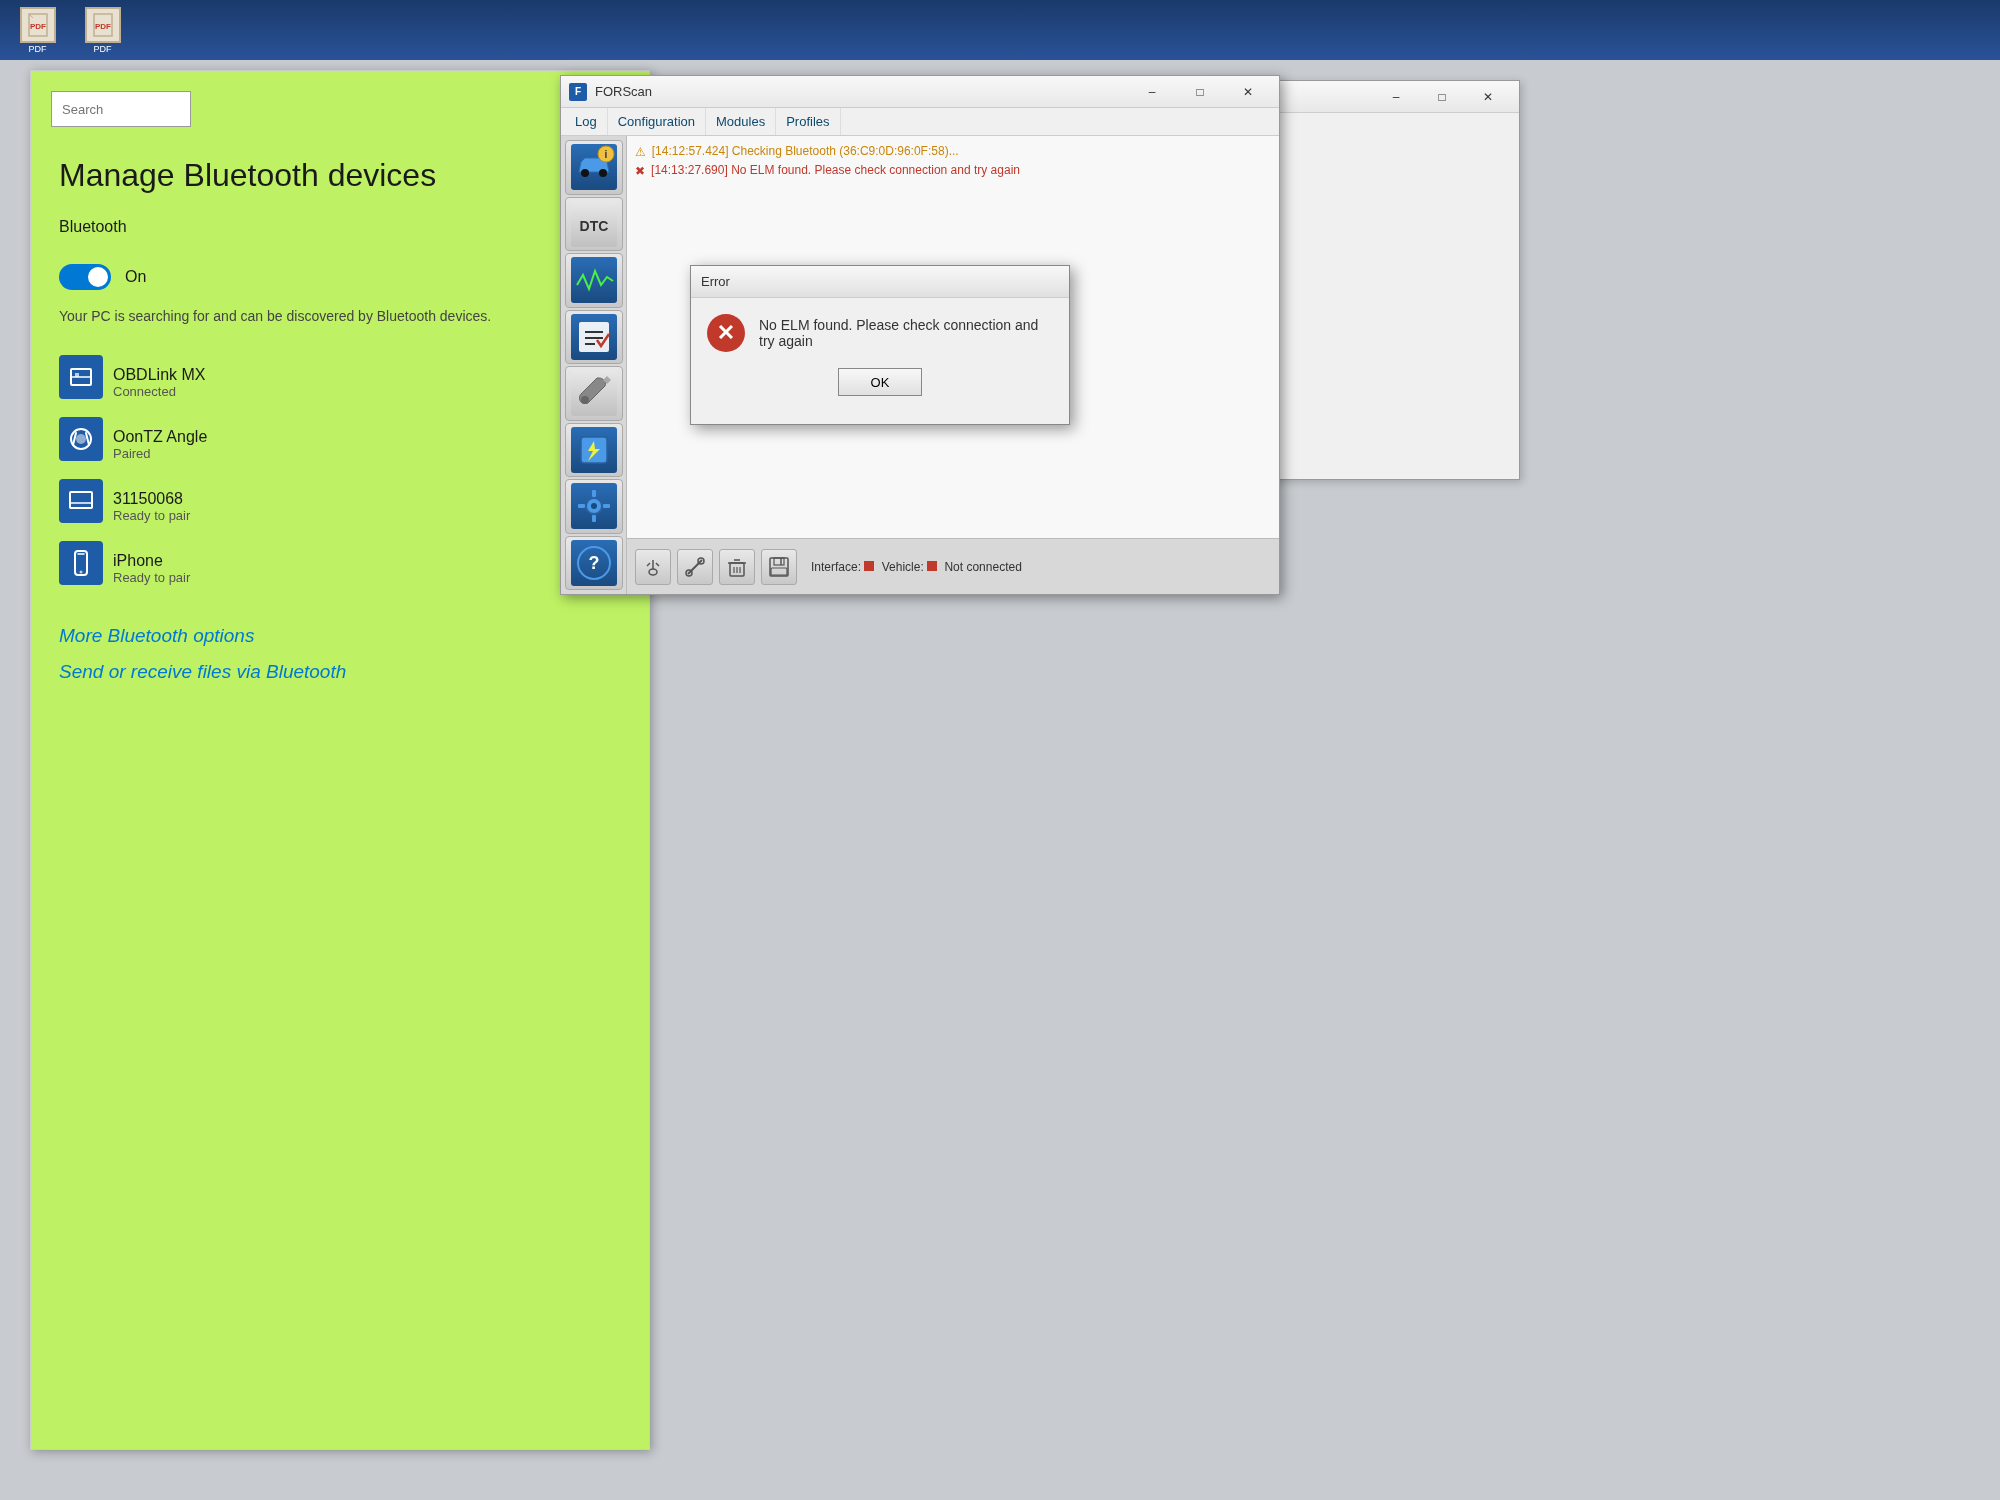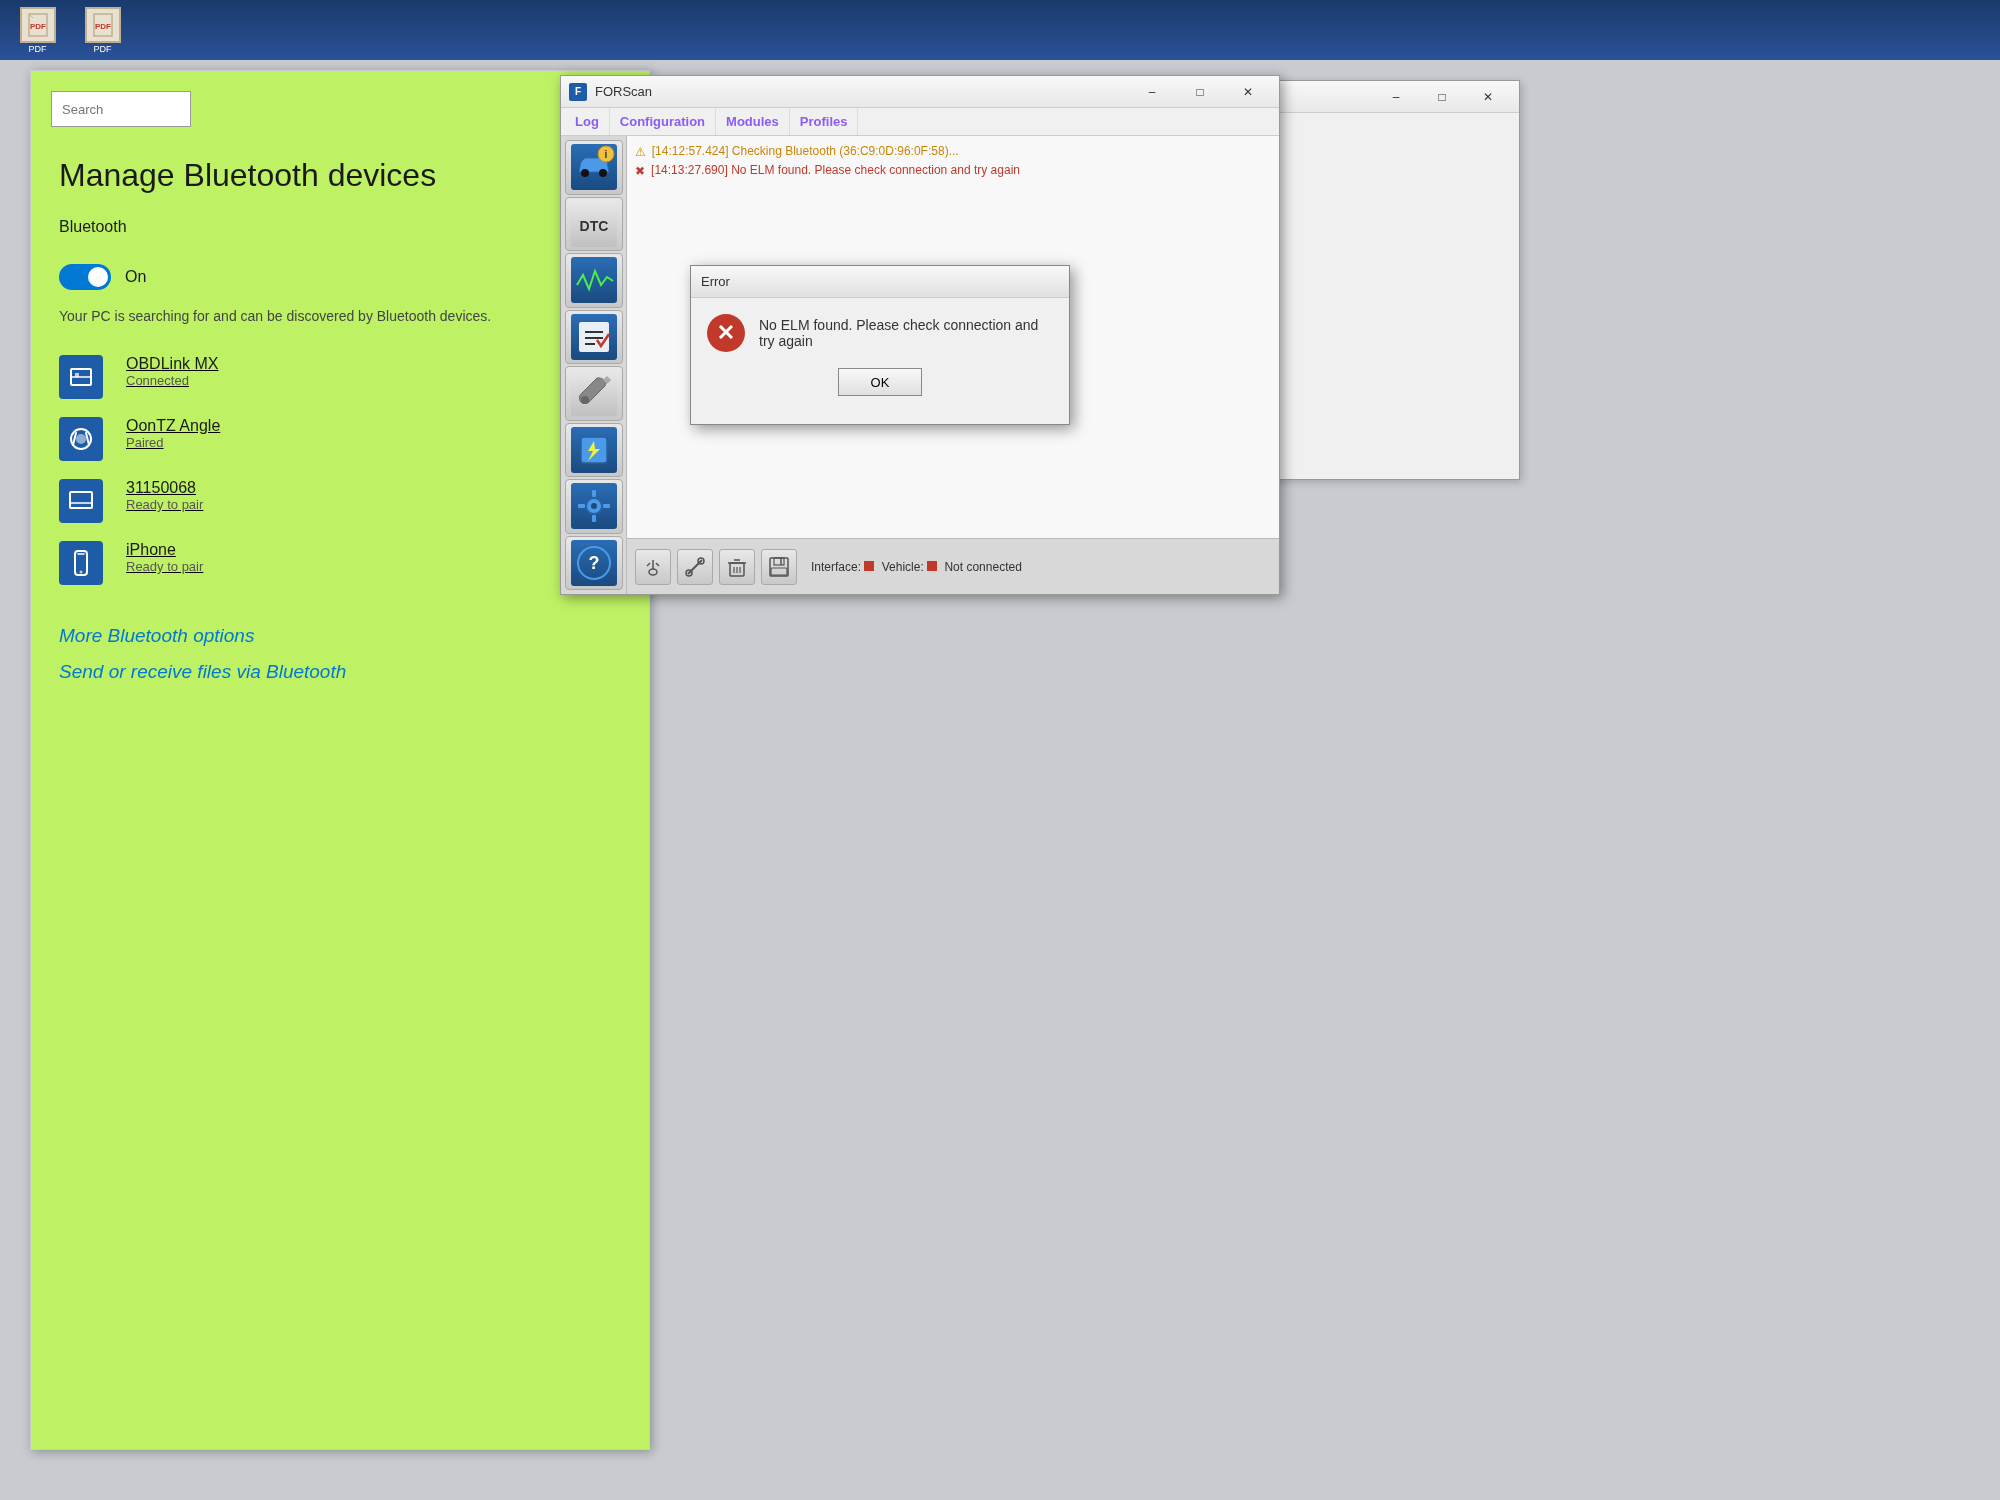--- a/index.html
+++ b/index.html
@@ -153,23 +153,22 @@
 
     .device-list {
       display: flex;
       flex-direction: column;
       gap: 18px;
       margin-bottom: 40px;
     }
 
     .device-item {
       display: flex;
-      align-items: flex-start;
-      gap: 23px;
-      text-decoration: underline;
+      align-items: flex-end;
+      gap: 10px;
     }
 
     .device-icon {
       width: 44px;
       height: 44px;
       background: #1e5ca8;
       border-radius: 4px;
       display: flex;
       align-items: center;
       justify-content: center;
@@ -282,24 +281,23 @@
       align-items: center;
       padding: 0 4px;
     }
 
     .menu-item {
       padding: 0 10px;
       height: 100%;
       display: flex;
       align-items: center;
       font-size: 13px;
-      color: #8b5cf6;
+      color: #0c4a6e;
       cursor: pointer;
       border-right: 1px solid #ddd;
-      font-weight: bold;
     }
 
     
     .forscan-body {
       display: flex;
       height: calc(100% - 60px);
     }
 
     
     .forscan-sidebar {

